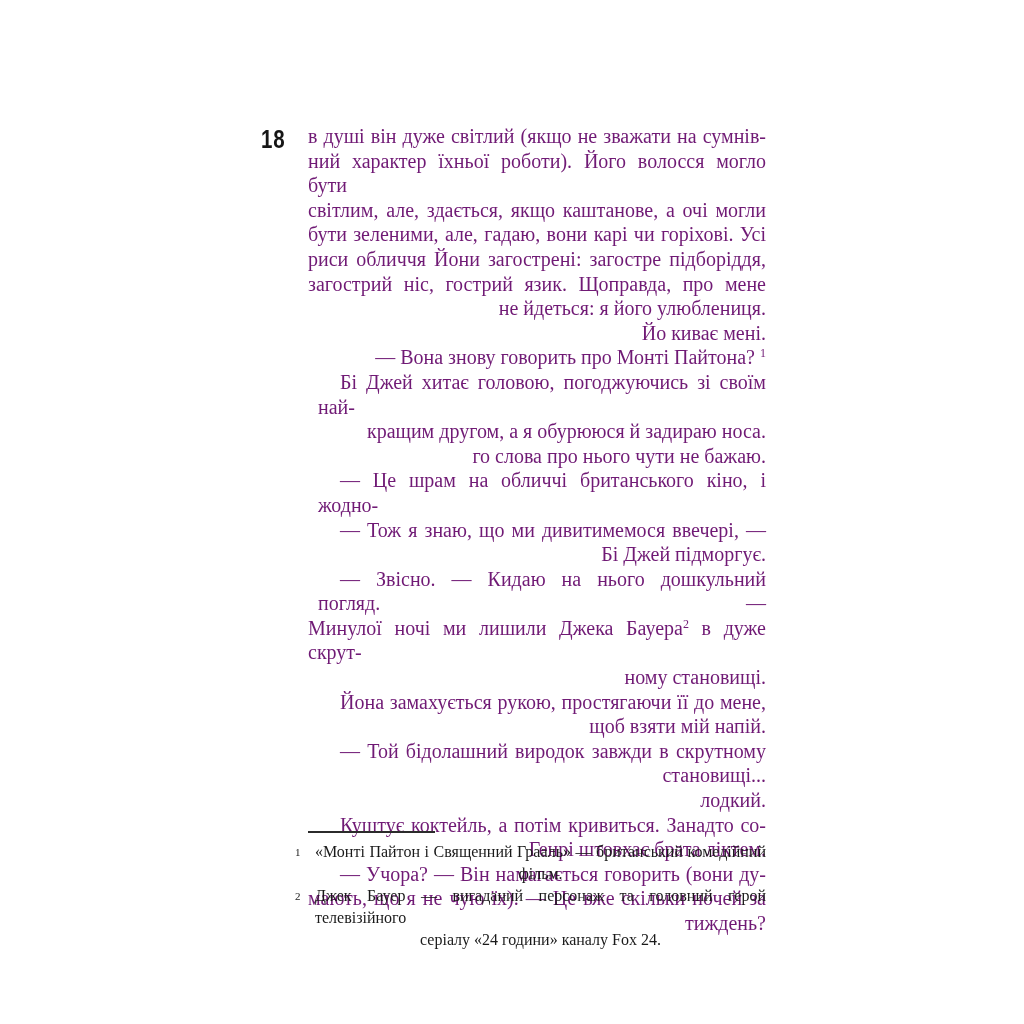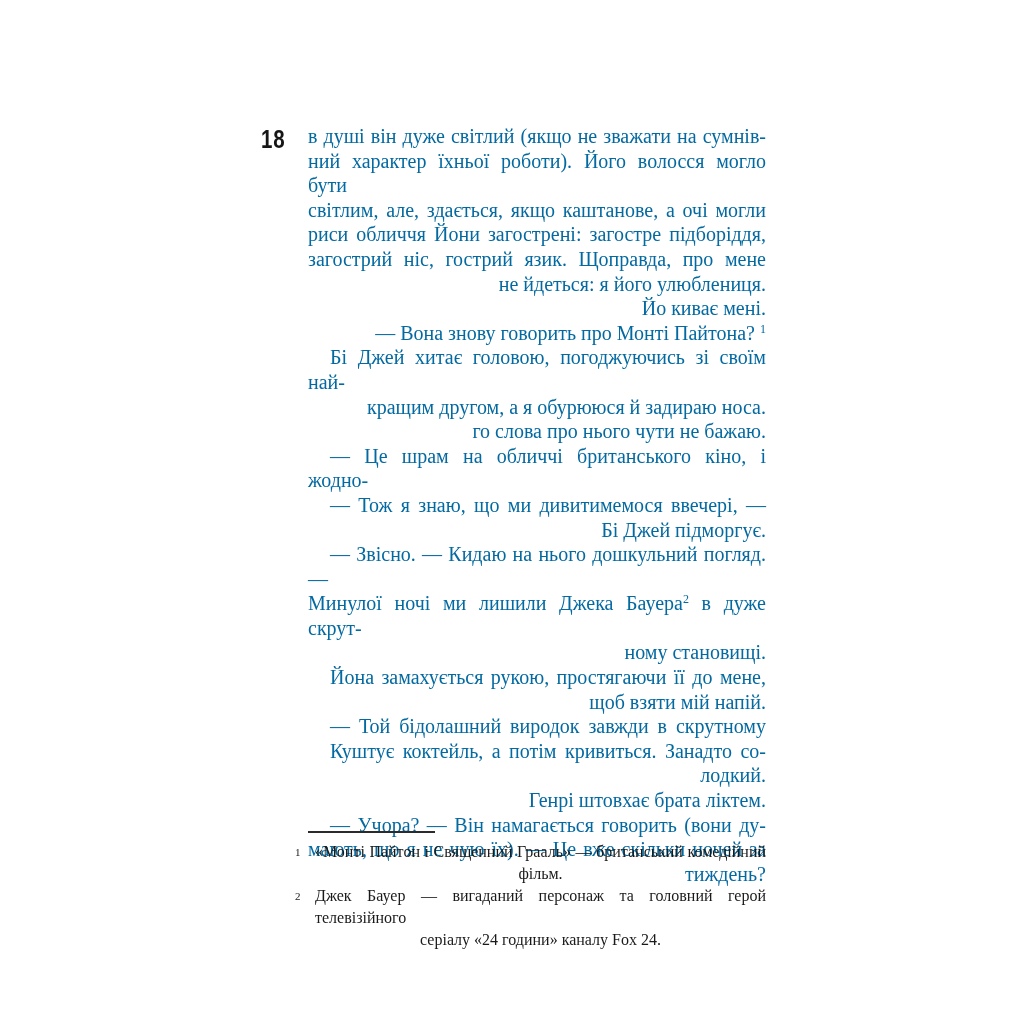--- a/index.html
+++ b/index.html
@@ -24,25 +24,25 @@
     transform-origin: left top;
     letter-spacing: 1px;
   }
   .text-block {
     position: absolute;
     left: 308px;
     top: 124px;
     width: 458px;
     font-size: 20px;
     line-height: 24.6px;
-    color: #0369a1;
+    color: #701a75;
   }
   .line { text-align: right; white-space: normal; }
   .line.j { text-align: justify; text-align-last: justify; }
-  .line.indent { text-indent: 22px; }
+  .line.indent { text-indent: 22px; margin-left: 10px; }
   .sup {
     font-size: 12px;
     vertical-align: 7px;
     line-height: 0;
   }
   .italic { }
   .footnotes {
     position: absolute;
     left: 308px;
     top: 831px;
@@ -73,39 +73,41 @@
 </head>
 <body>
 
 <div class="page">
   <div class="page-number">18</div>
 
   <div class="text-block" id="body-text">
       <div class="line j"><span>в душі він дуже світлий (якщо не зважати на сумнів-</span></div>
       <div class="line j"><span>ний характер їхньої роботи). Його волосся могло бути</span></div>
       <div class="line j"><span>світлим, але, здається, якщо каштанове, а очі могли</span></div>
+      <div class="line j"><span>бути зеленими, але, гадаю, вони карі чи горіхові. Усі</span></div>
       <div class="line j"><span>риси обличчя Йони загострені: загостре підборіддя,</span></div>
       <div class="line j"><span>загострий ніс, гострий язик. Щоправда, про мене</span></div>
       <div class="line"><span>не йдеться: я його улюблениця.</span></div>
       <div class="line indent"><span>Йо киває мені.</span></div>
       <div class="line indent"><span>— Вона знову говорить про Монті Пайтона? </span><span class="sup">1</span></div>
       <div class="line j indent"><span>Бі Джей хитає головою, погоджуючись зі своїм най-</span></div>
       <div class="line"><span>кращим другом, а я обурююся й задираю носа.</span></div>
       <div class="line"><span>го слова про нього чути не бажаю.</span></div>
       <div class="line j indent"><span>— Це шрам на обличчі британського кіно, і жодно-</span></div>
       <div class="line j indent"><span>— Тож я знаю, що ми дивитимемося ввечері, —</span></div>
       <div class="line"><span>Бі Джей підморгує.</span></div>
       <div class="line j indent"><span>— Звісно. — Кидаю на нього дошкульний погляд. —</span></div>
       <div class="line j"><span>Минулої ночі ми лишили Джека Бауера</span><span class="sup">2</span><span> в дуже скрут-</span></div>
       <div class="line"><span>ному становищі.</span></div>
       <div class="line j indent"><span>Йона замахується рукою, простягаючи її до мене,</span></div>
       <div class="line"><span>щоб взяти мій напій.</span></div>
       <div class="line j indent"><span>— Той бідолашний виродок завжди в скрутному</span></div>
+      <div class="line"><span>становищі...</span></div>
+      <div class="line"><span>лодкий.</span></div>
       <div class="line j indent"><span>Куштує коктейль, а потім кривиться. Занадто со-</span></div>
-      <div class="line"><span>лодкий.</span></div>
       <div class="line indent"><span>Генрі штовхає брата ліктем.</span></div>
       <div class="line j indent"><span>— Учора? — Він намагається говорить (вони ду-</span></div>
       <div class="line j"><span>мають, що я не чую їх). — Це вже скільки ночей за</span></div>
       <div class="line"><span>тиждень?</span></div>
     </div>
 
   <div class="footnotes">
     <div class="fn-divider"></div>
     <div id="fn-list">
         <div class="fn-item">

